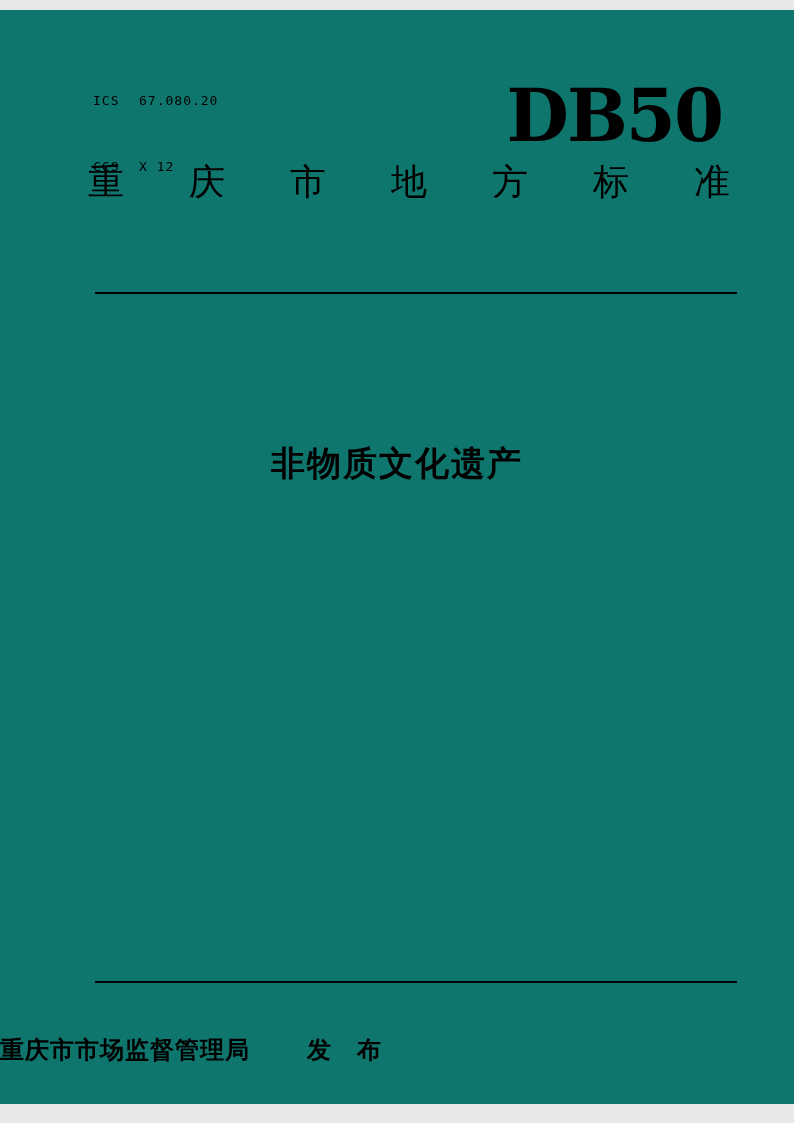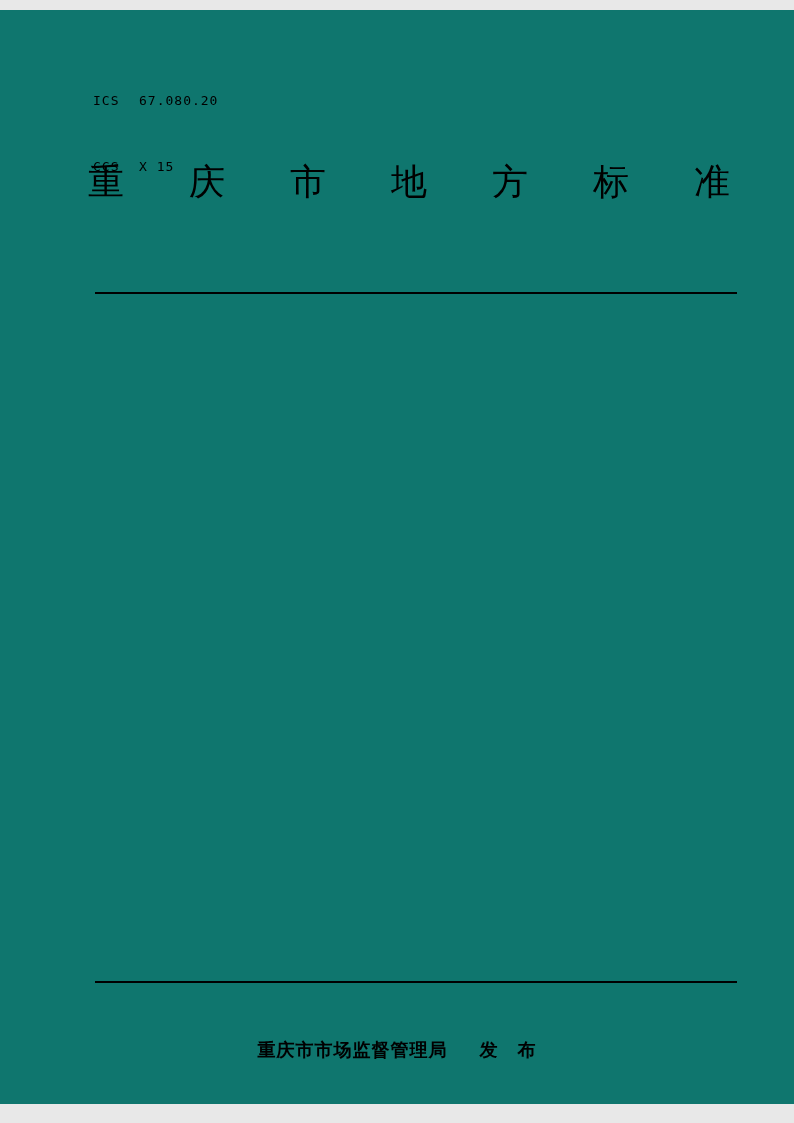--- a/index.html
+++ b/index.html
@@ -91,53 +91,54 @@
     line-height: 24px;
     letter-spacing: 2px;
   }
   
   .publisher-row {
     position: absolute;
     left: 0;
     right: 0;
     top: 1027px;
     display: flex;
-    justify-content: center;
-    gap: 32px;
-    font-size: 18px;
+    gap: 57px;
+    font-size: 24px;
     line-height: 26px;
     font-weight: bold;
     letter-spacing: 1px;
   }
 </style>
 </head>
 <body>
 
 <div class="page">
 
   <div class="codes">
     <span class="code-line"><span class="code-label">ICS</span><span>67.080.20</span></span>
-    <span class="code-line"><span class="code-label">CCS</span><span>X 15</span></span>
+    <span class="code-line"><span class="code-label">CCS</span><span>X 12</span></span>
   </div>
 
+  <div class="logo">DB50</div>
 
   <div class="standard-type">
       <span>重</span>
       <span>庆</span>
       <span>市</span>
       <span>地</span>
       <span>方</span>
       <span>标</span>
       <span>准</span>
     </div>
 
 
   <div class="rule rule-top"></div>
 
   <div class="doc-title">
+    <div>非物质文化遗产</div>
   </div>
 
 
   <div class="rule rule-bottom"></div>
 
   <div class="publisher-row">
     <span>重庆市市场监督管理局</span>
     <span>发　布</span>
   </div>
 

